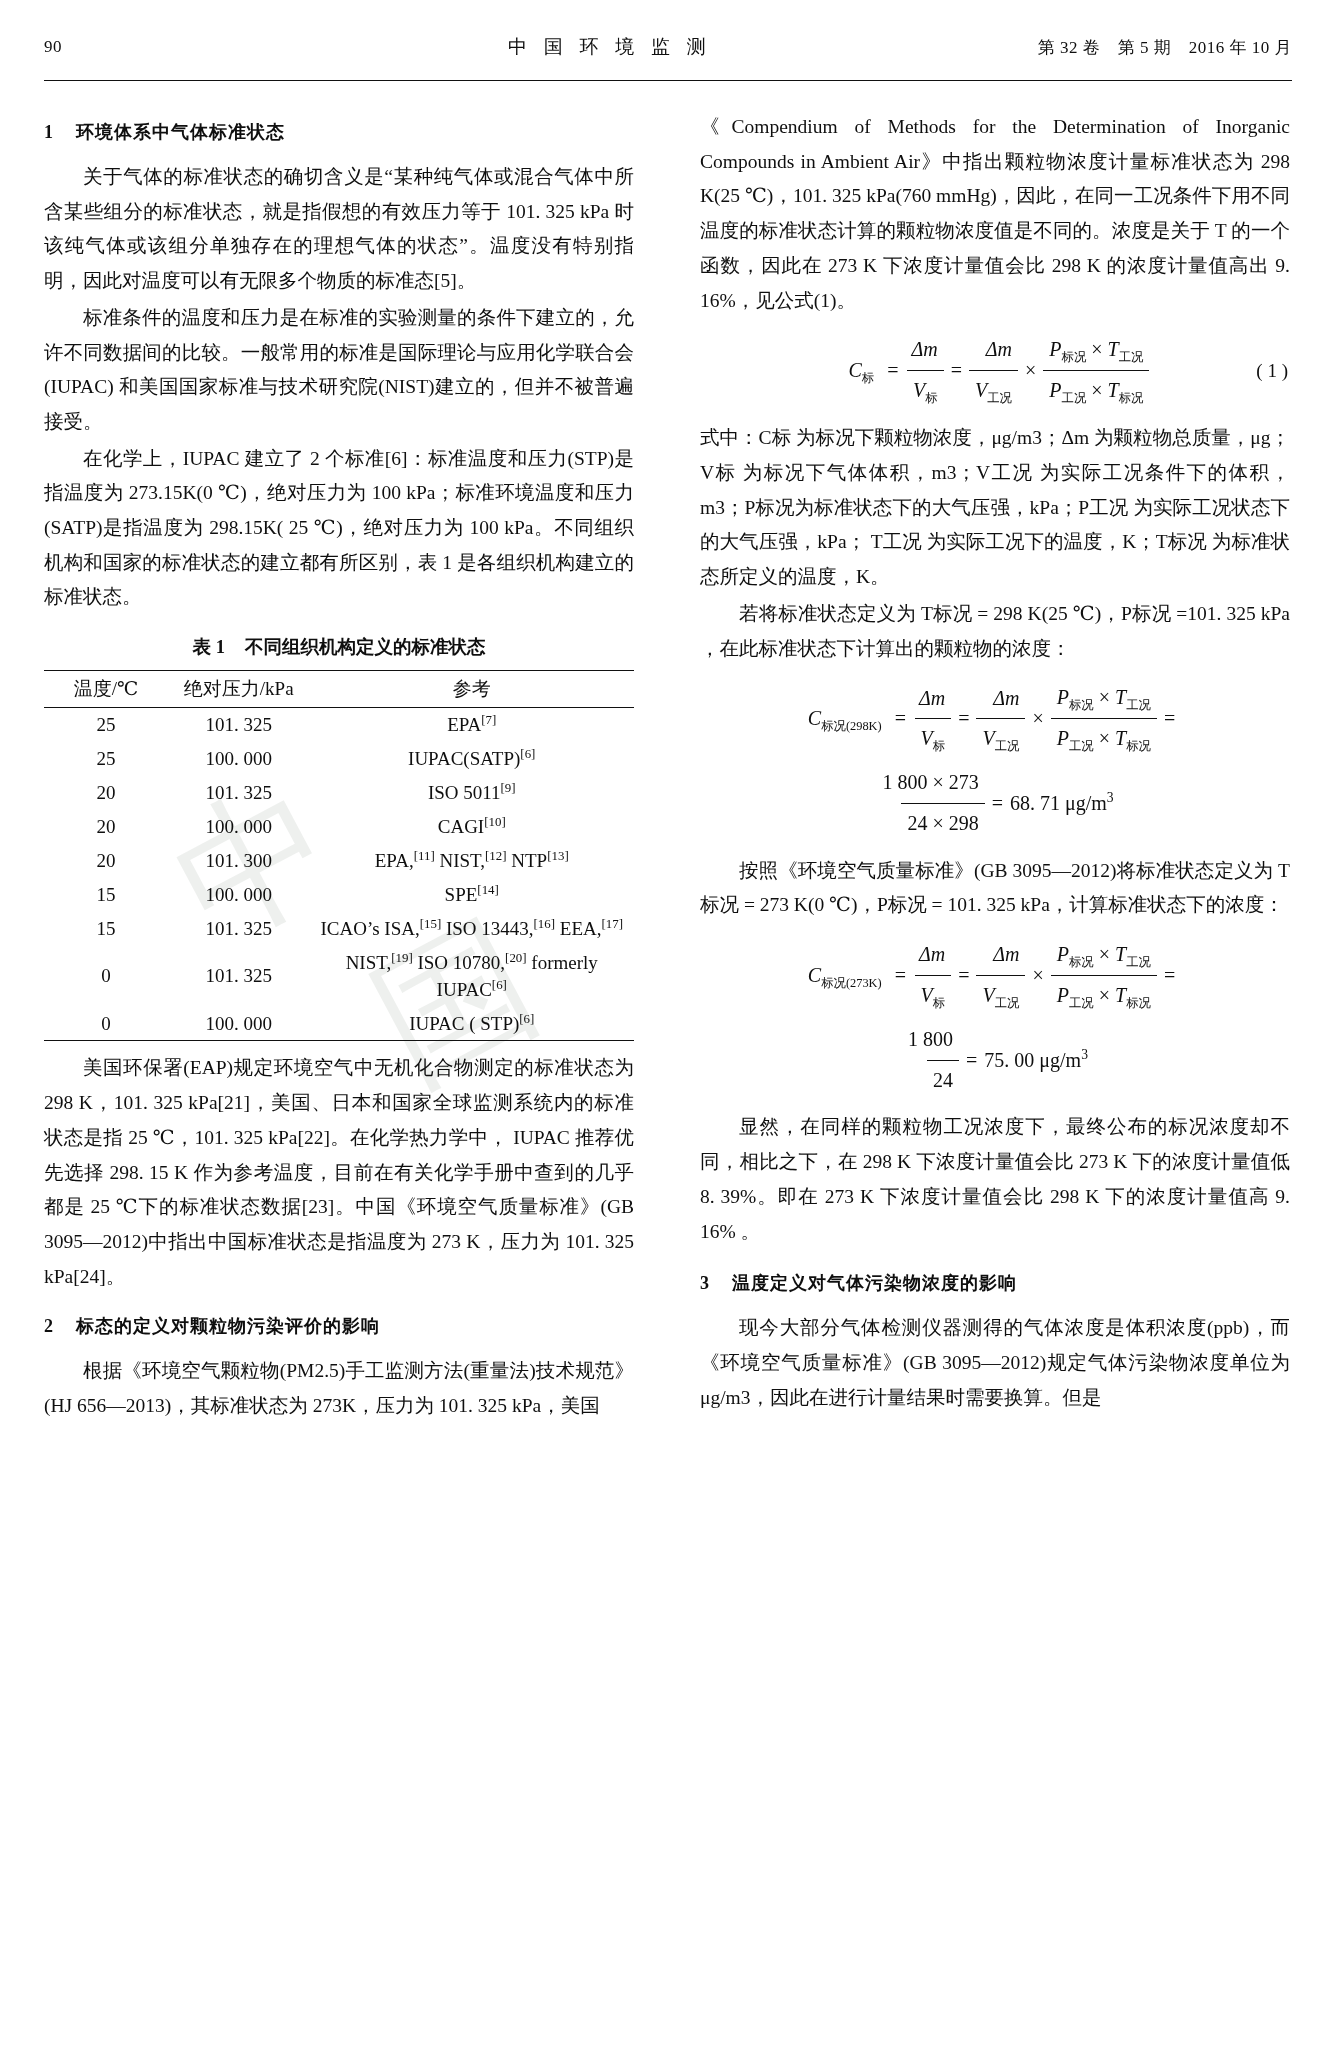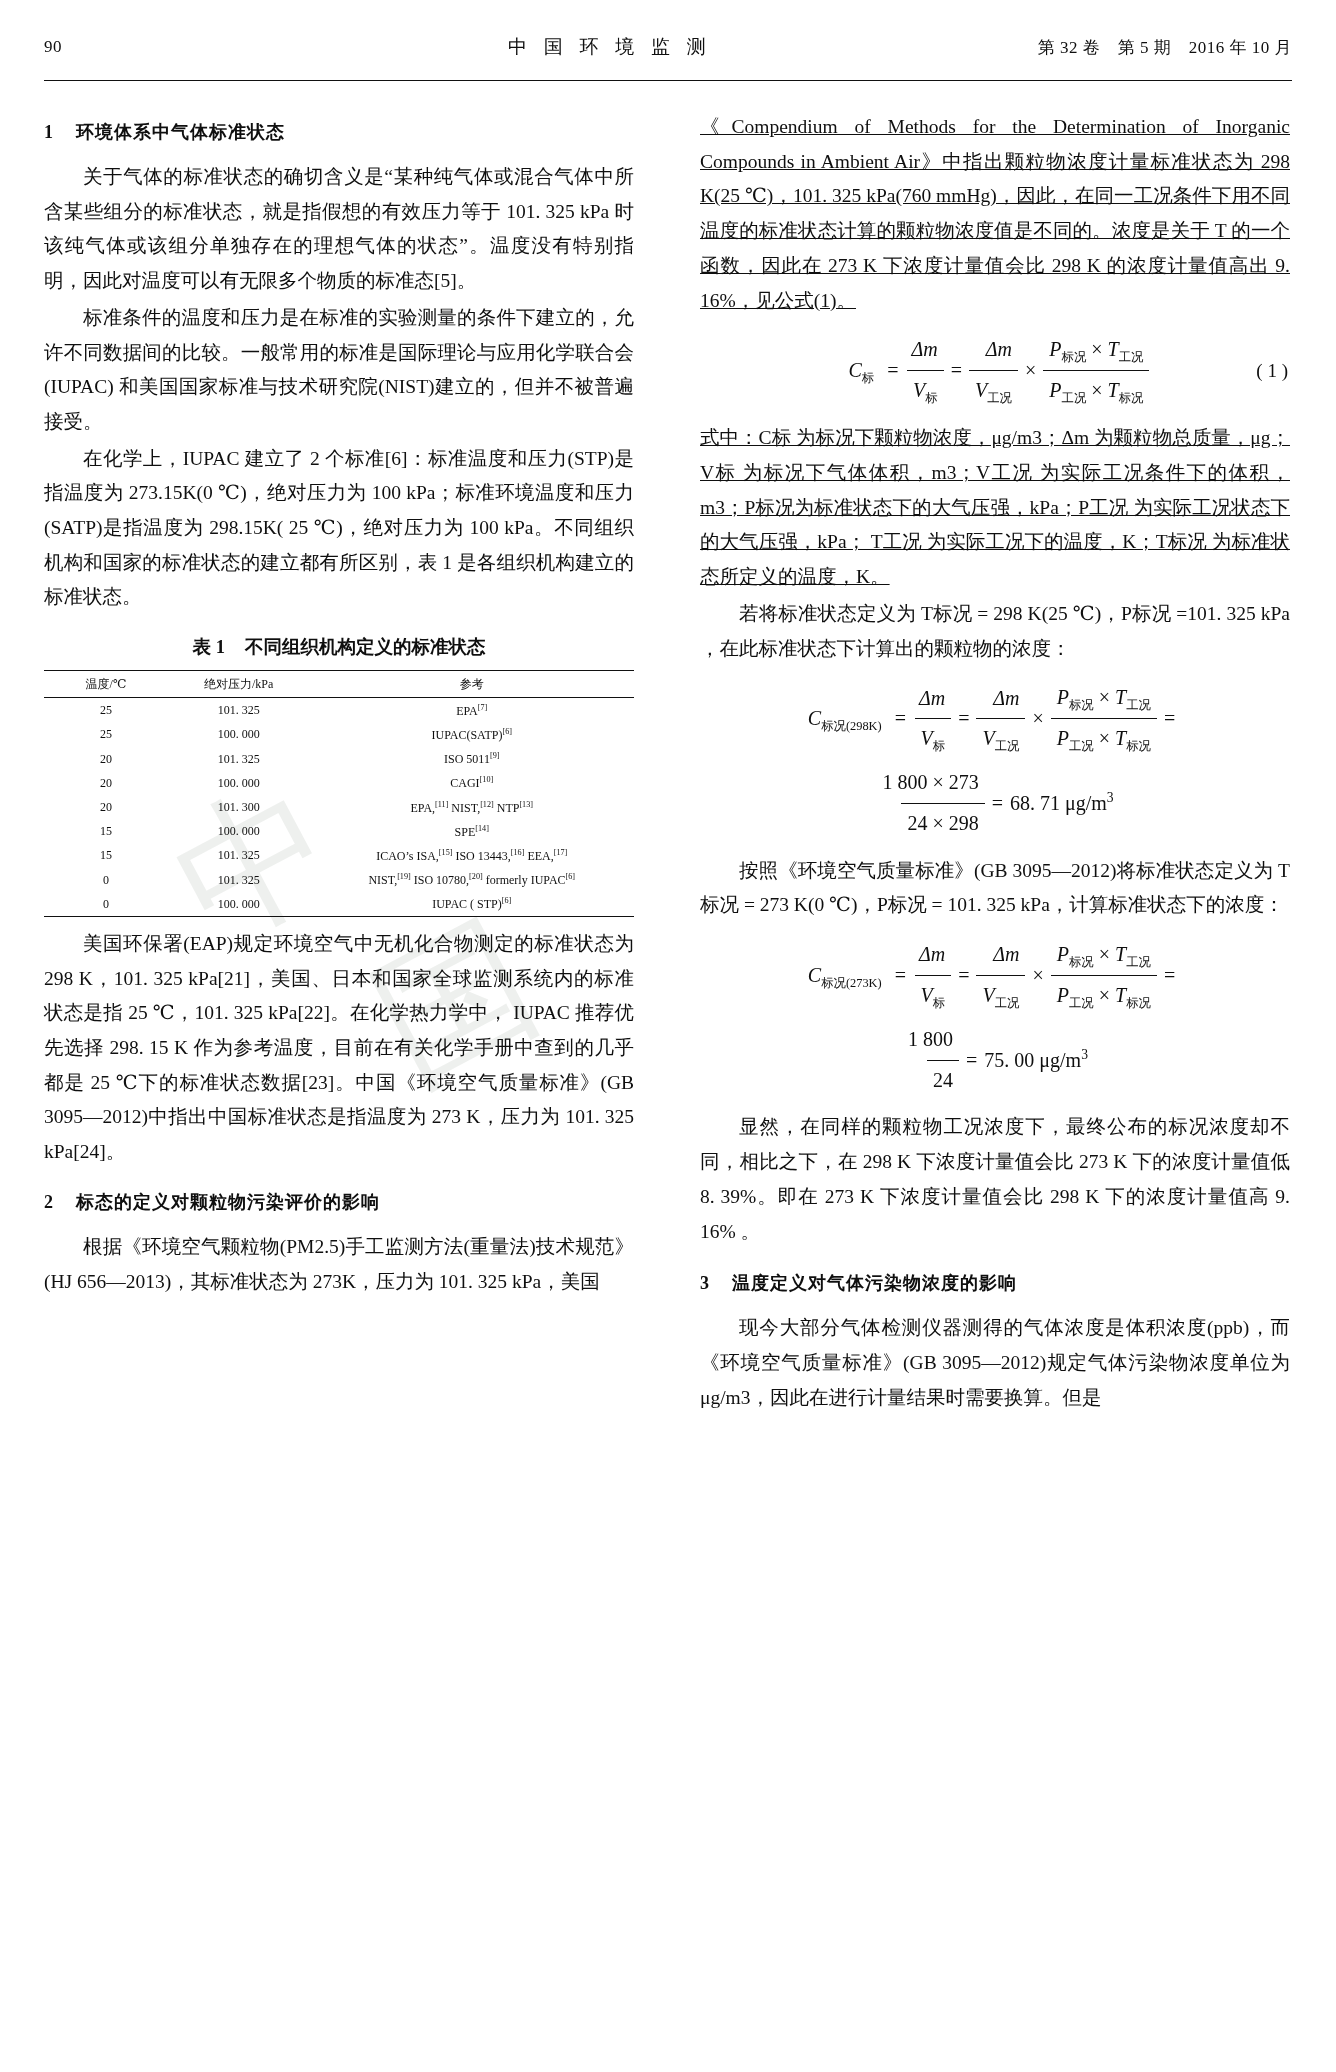--- a/index.html
+++ b/index.html
@@ -73,37 +73,37 @@
     letter-spacing: 1px;
   }
   h2.sec .num { margin-right: 22px; }
 
   p.body {
     margin: 0 0 2px 0;
     text-indent: 2em;
     text-align: justify;
     text-justify: inter-ideograph;
   }
-  p.body.noind { text-indent: 0; text-decoration: underline; }
+  p.body.noind { text-indent: 0; }
 
   sup { font-size: 0.68em; vertical-align: super; }
 
   
   .tbl-wrap { margin: 16px 0 10px 0; }
   .tbl-cap {
     text-align: center;
     font-size: 18.5px;
     font-weight: bold;
     margin-bottom: 6px;
   }
   .tbl-cap .lbl { margin-right: 20px; }
   table.std {
     width: 100%;
     border-collapse: collapse;
-    font-size: 12px;
+    font-size: 19px;
     line-height: 1.35;
   }
   table.std thead th {
     font-weight: normal;
     padding: 5px 2px;
     border-top: 1.6px solid #111;
     border-bottom: 1px solid #111;
     text-align: center;
   }
   table.std tbody td {

